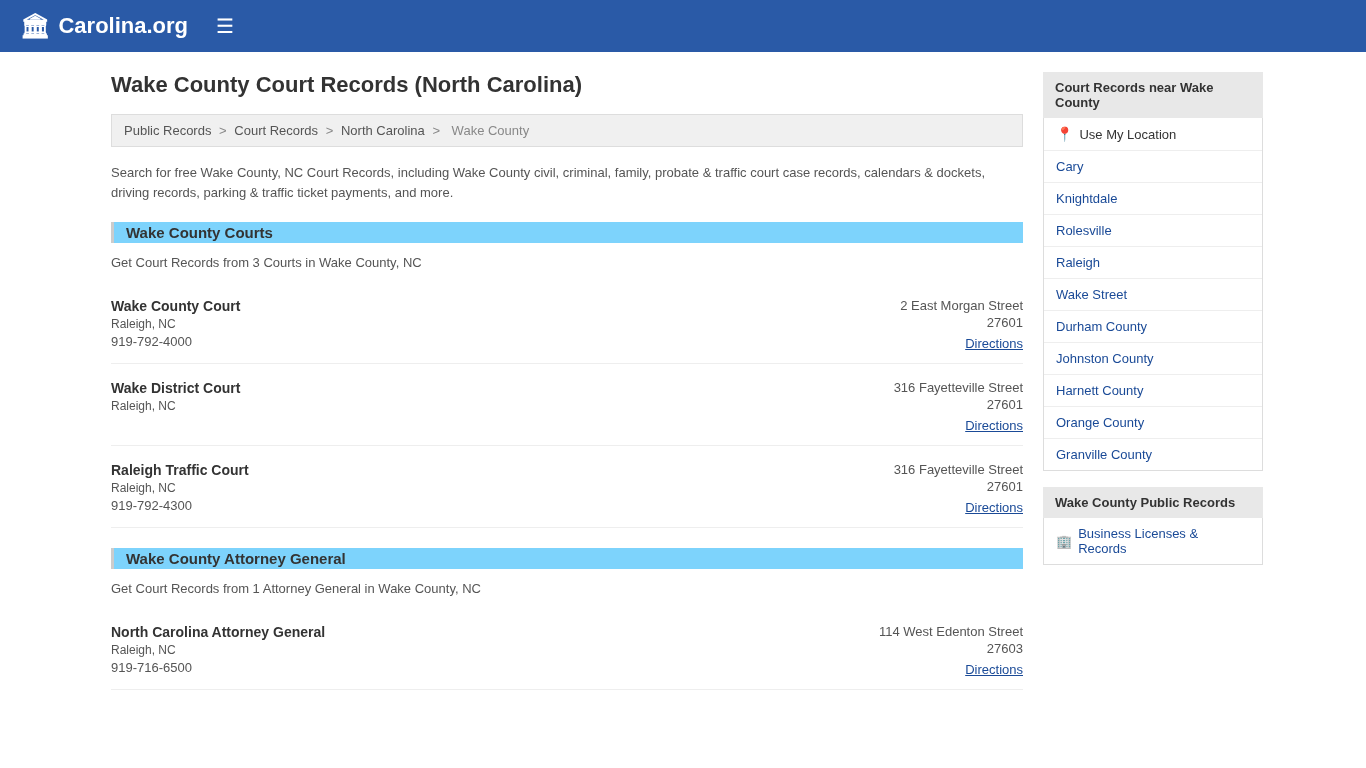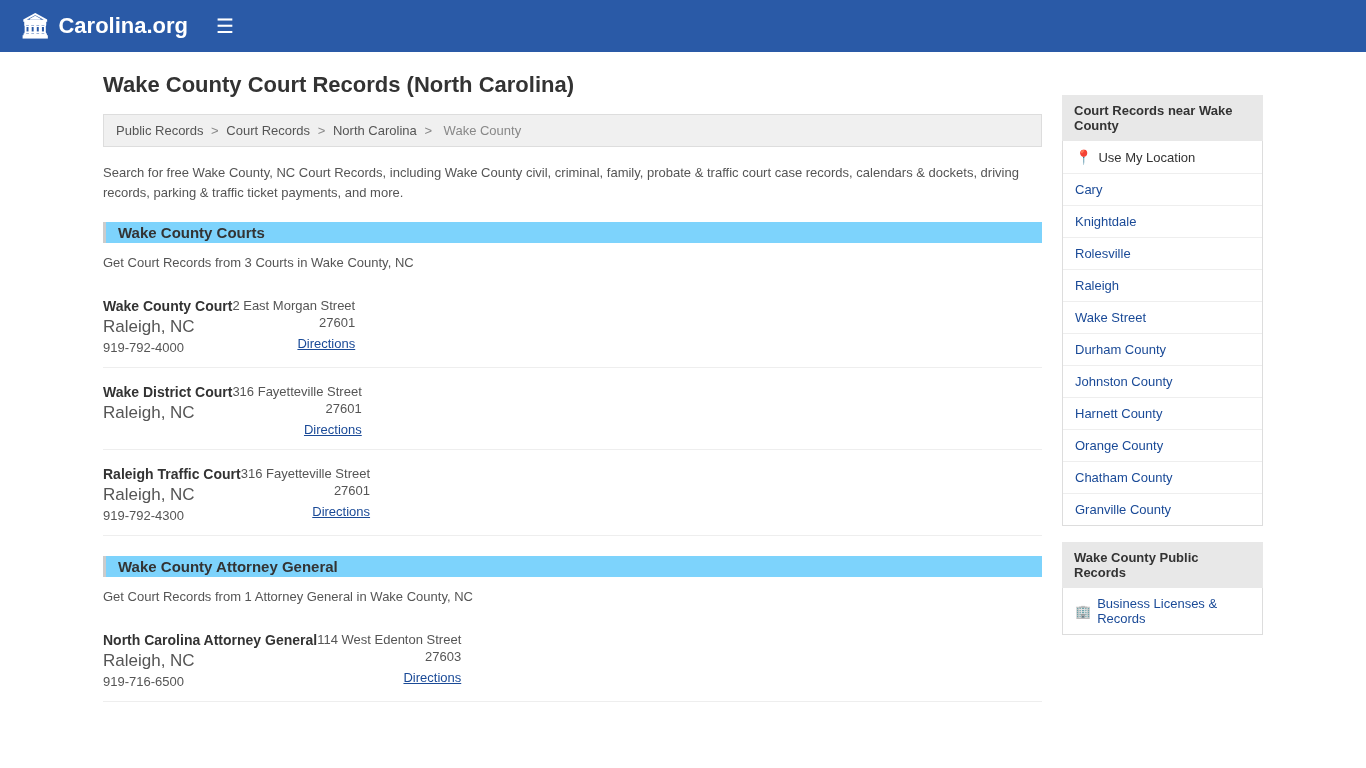--- a/index.html
+++ b/index.html
@@ -63,20 +63,21 @@
       max-width: 1200px;
       margin: 0 auto;
       padding: 20px;
       display: flex;
       gap: 20px;
     }
 
     
     .content {
       flex: 1;
+      margin-left: 8px;
     }
     .page-title {
       font-size: 22px;
       font-weight: bold;
       color: #333;
       margin-bottom: 16px;
     }
     .breadcrumb {
       background: #f0f0f0;
       padding: 8px 12px;
@@ -112,32 +113,33 @@
     }
     .section-desc {
       font-size: 13px;
       color: #555;
       margin-bottom: 16px;
     }
 
     
     .court-entry {
       display: flex;
+      justify-content: space-between;
       padding: 12px 0;
       border-bottom: 1px solid #eee;
       margin-bottom: 4px;
     }
     .court-left .court-name {
       font-weight: bold;
       font-size: 14px;
       color: #333;
       margin-bottom: 3px;
     }
     .court-left .court-location {
-      font-size: 17px;
+      font-size: 12px;
       color: #555;
       margin-bottom: 3px;
     }
     .court-left .court-phone {
       font-size: 13px;
       color: #555;
     }
     .court-right {
       text-align: right;
       font-size: 13px;
@@ -154,23 +156,22 @@
       margin-top: 4px;
     }
 
     
     .section-block {
       margin-bottom: 20px;
     }
 
     
     .sidebar {
-      width: 201px;
+      width: 220px;
       flex-shrink: 0;
-      margin-top: 23px;
     }
     .sidebar-section-title {
       background: #e8e8e8;
       padding: 8px 12px;
       font-size: 13px;
       font-weight: bold;
       color: #333;
       margin-bottom: 0;
     }
     .sidebar-list {
@@ -309,21 +310,20 @@
       </a>
       <a class="sidebar-item" href="#">Cary</a>
       <a class="sidebar-item" href="#">Knightdale</a>
       <a class="sidebar-item" href="#">Rolesville</a>
       <a class="sidebar-item" href="#">Raleigh</a>
       <a class="sidebar-item" href="#">Wake Street</a>
       <a class="sidebar-item" href="#">Durham County</a>
       <a class="sidebar-item" href="#">Johnston County</a>
       <a class="sidebar-item" href="#">Harnett County</a>
       <a class="sidebar-item" href="#">Orange County</a>
-      <a class="sidebar-item" href="#">Chatham County</a>
       <a class="sidebar-item" href="#">Granville County</a>
     </div>
 
     <div class="sidebar-section-title second">Wake County Public Records</div>
     <div class="sidebar-list">
       <a class="sidebar-item" href="#">
         <span>🏢</span>
         <span>Business Licenses &amp; Records</span>
       </a>
     </div>

